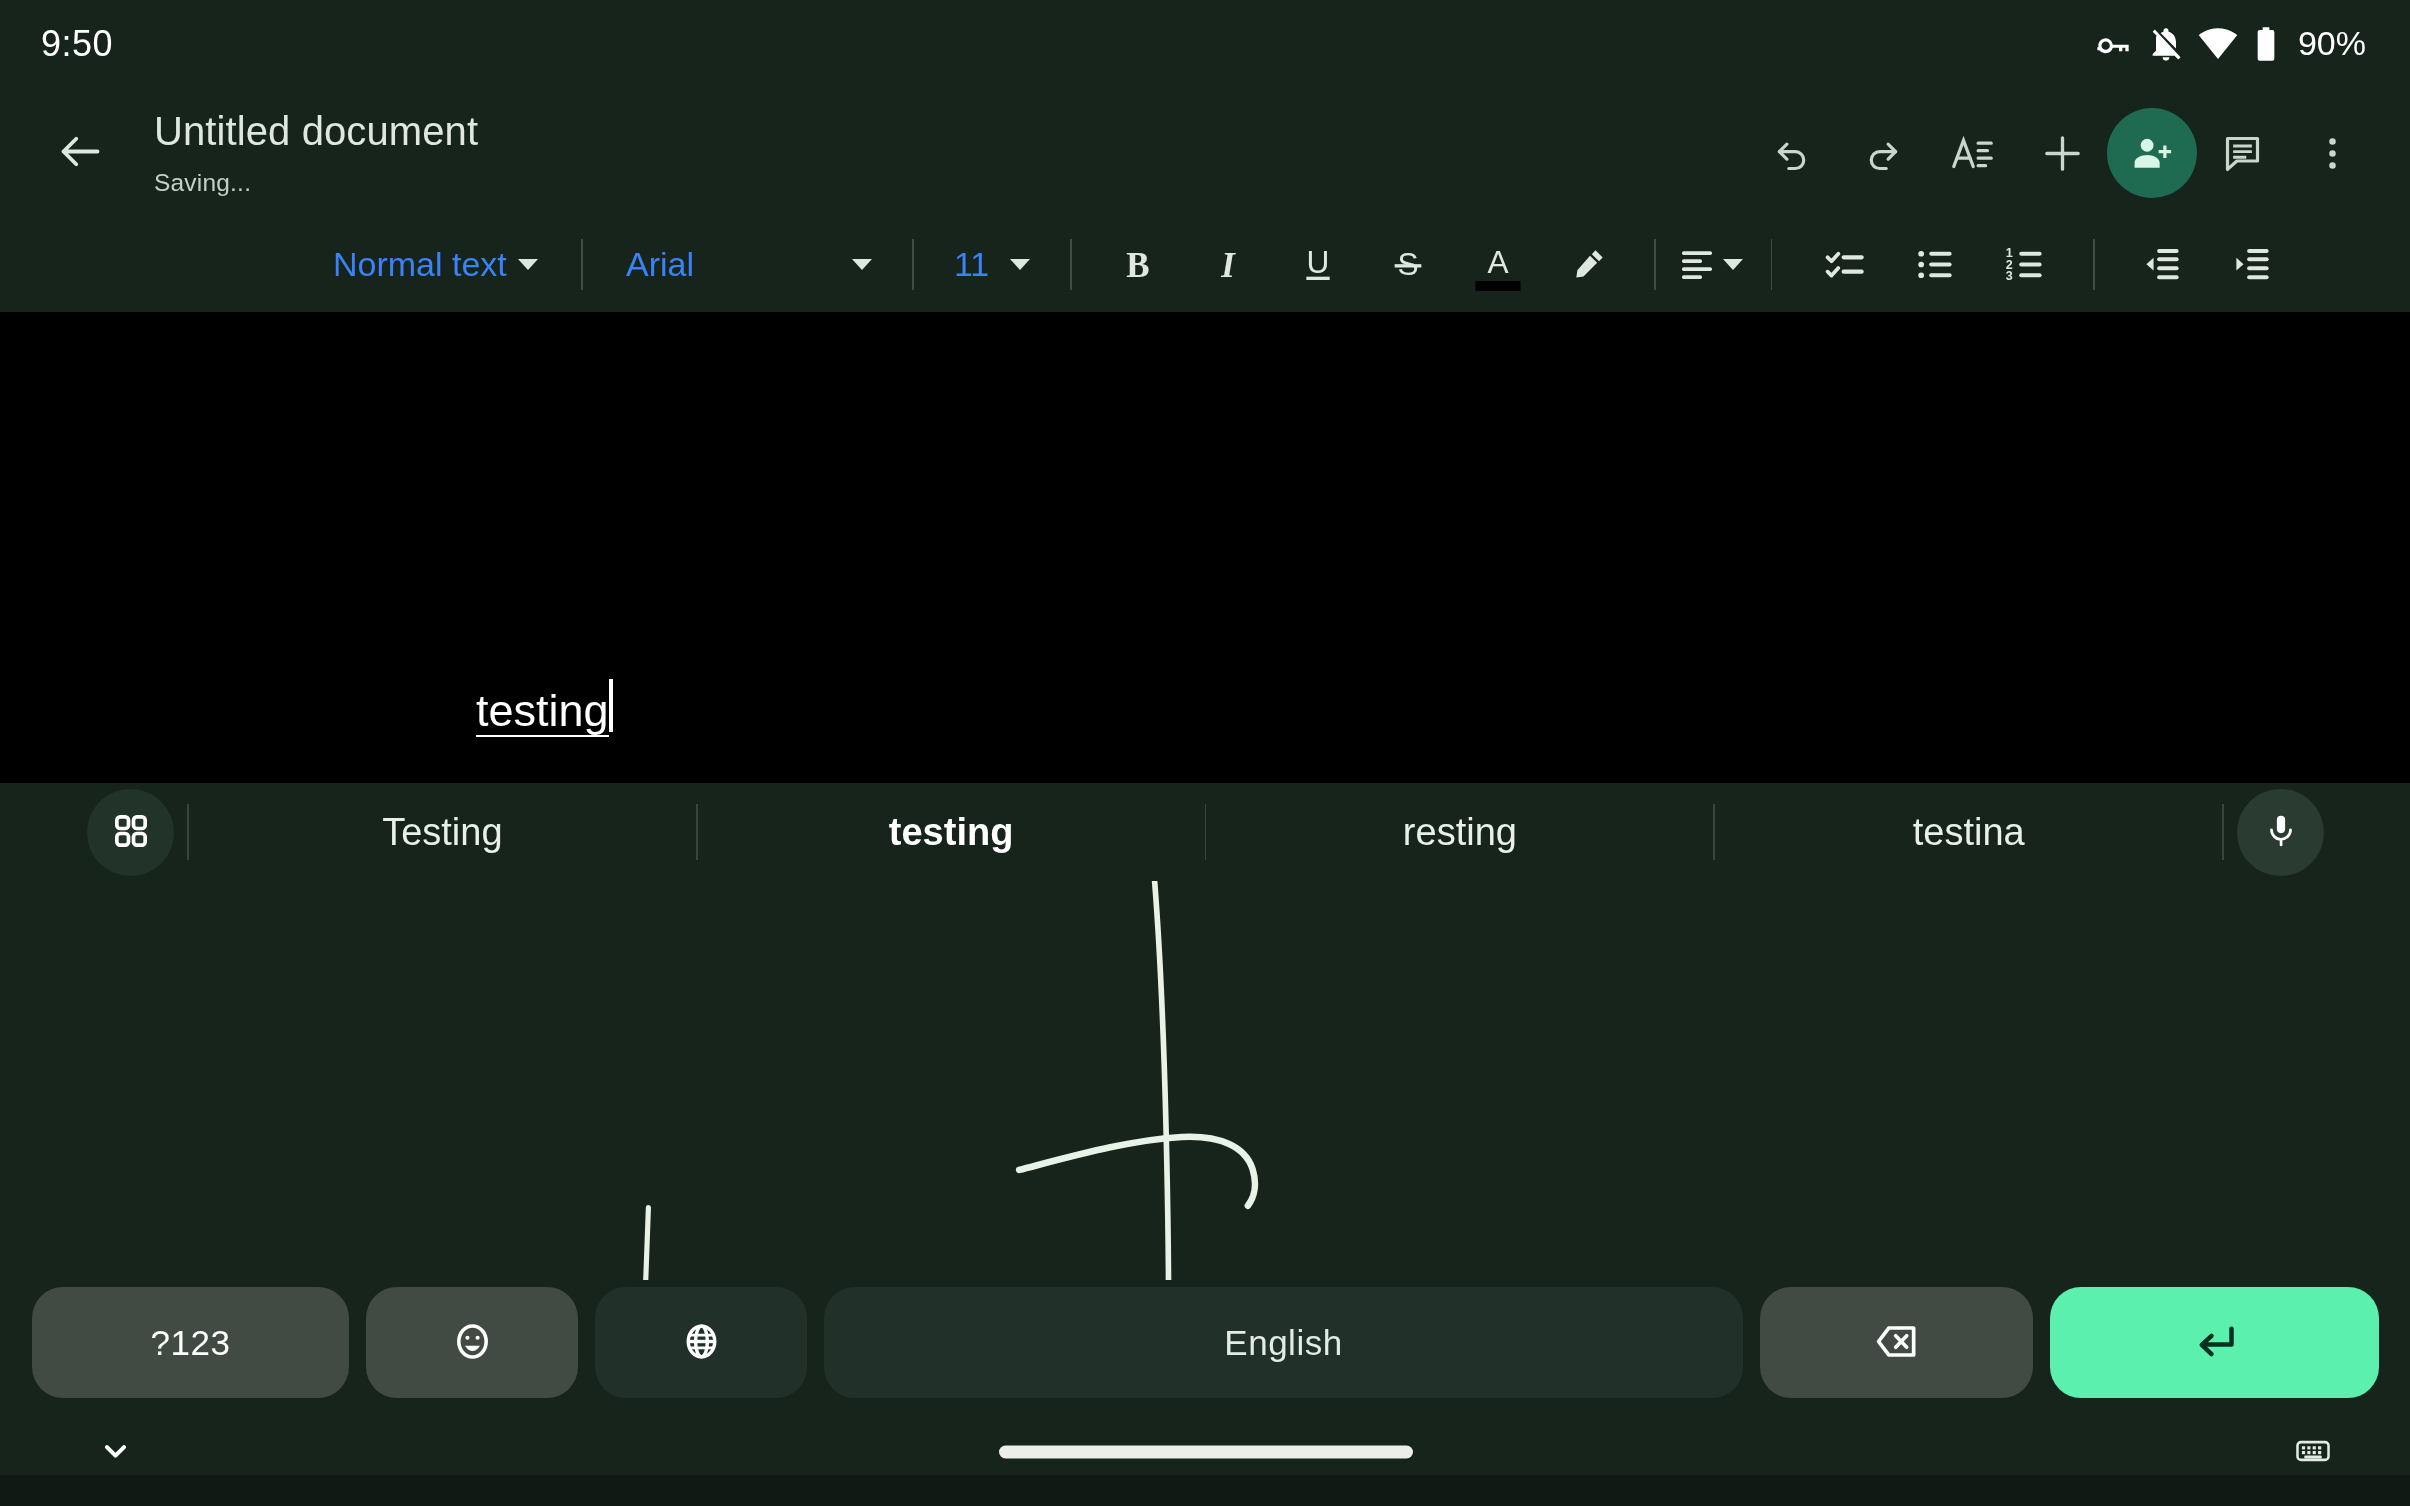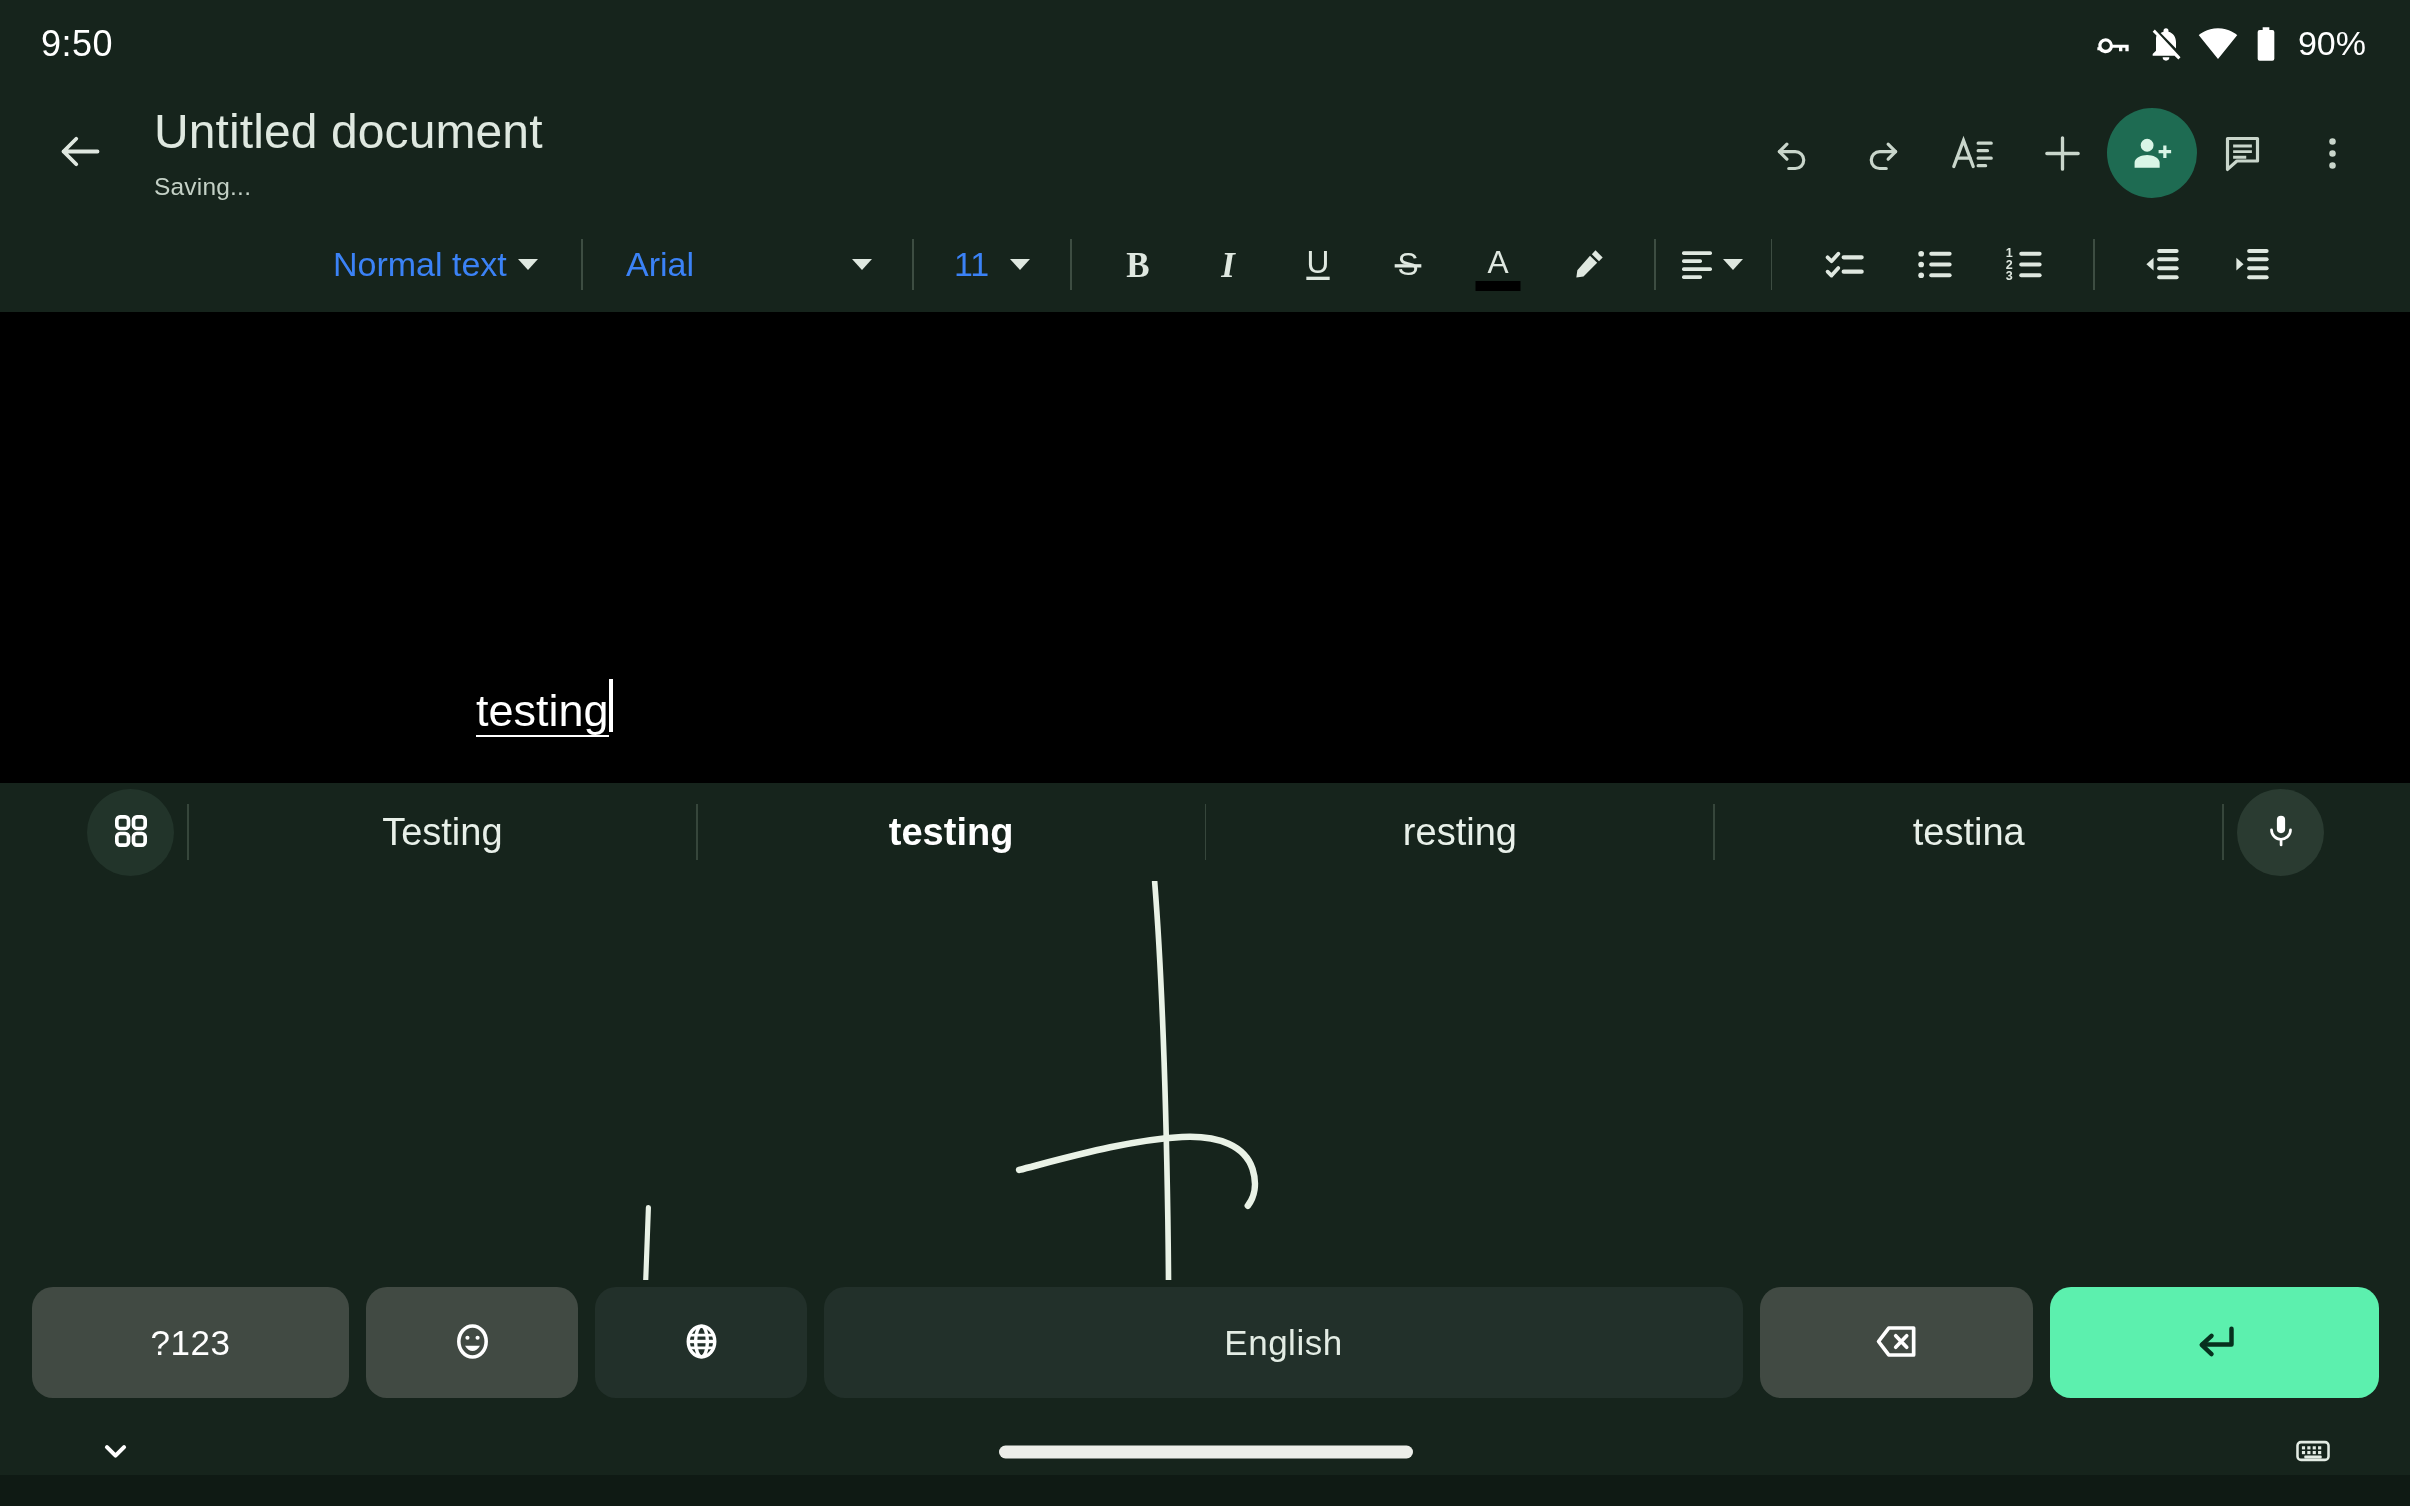--- a/index.html
+++ b/index.html
@@ -48,21 +48,21 @@
     width: 79px; height: 79px;
     display: flex; align-items: center; justify-content: center;
     flex: 0 0 auto; cursor: pointer;
   }
   .title-block {
     margin-left: 34px; flex: 1 1 auto;
     display: flex; flex-direction: column; justify-content: center;
     cursor: pointer;
   }
   .doc-title {
-    font-size: 48px; color: #dfe8e0; line-height: 1.12;
+    font-size: 40px; color: #dfe8e0; line-height: 1.12;
     font-weight: 400; letter-spacing: 0.1px;
   }
   .doc-status {
     font-size: 24.5px; color: #c4d1c6; margin-top: 15px;
     letter-spacing: 0.2px;
   }
   .app-actions {
     display: flex; align-items: center; gap: 0px;
     flex: 0 0 auto;
   }
@@ -180,21 +180,21 @@
 
   
   .kb-row {
     position: absolute; top: 1287px; left: 0;
     width: 2411px; height: 111px;
     display: flex; align-items: center;
     padding: 0 32px;
     gap: 17px;
   }
   .kb-key {
-    height: 111px; border-radius: 21px;
+    height: 111px; border-radius: 31px;
     display: flex; align-items: center; justify-content: center;
     cursor: pointer; color: #ffffff;
     flex: 0 0 auto;
   }
   .kb-key.dark   { background: #414a43; }
   .kb-key.darker { background: #22302a; }
   .kb-key.enter  { background: #5cf0ae; }
   .kb-key .kb-label { font-size: 35px; color: #ffffff; letter-spacing: 0.5px; }
   .kb-key.space .kb-label { font-size: 35px; color: #e3ece4; }
   .k-123   { width: 317px; }

